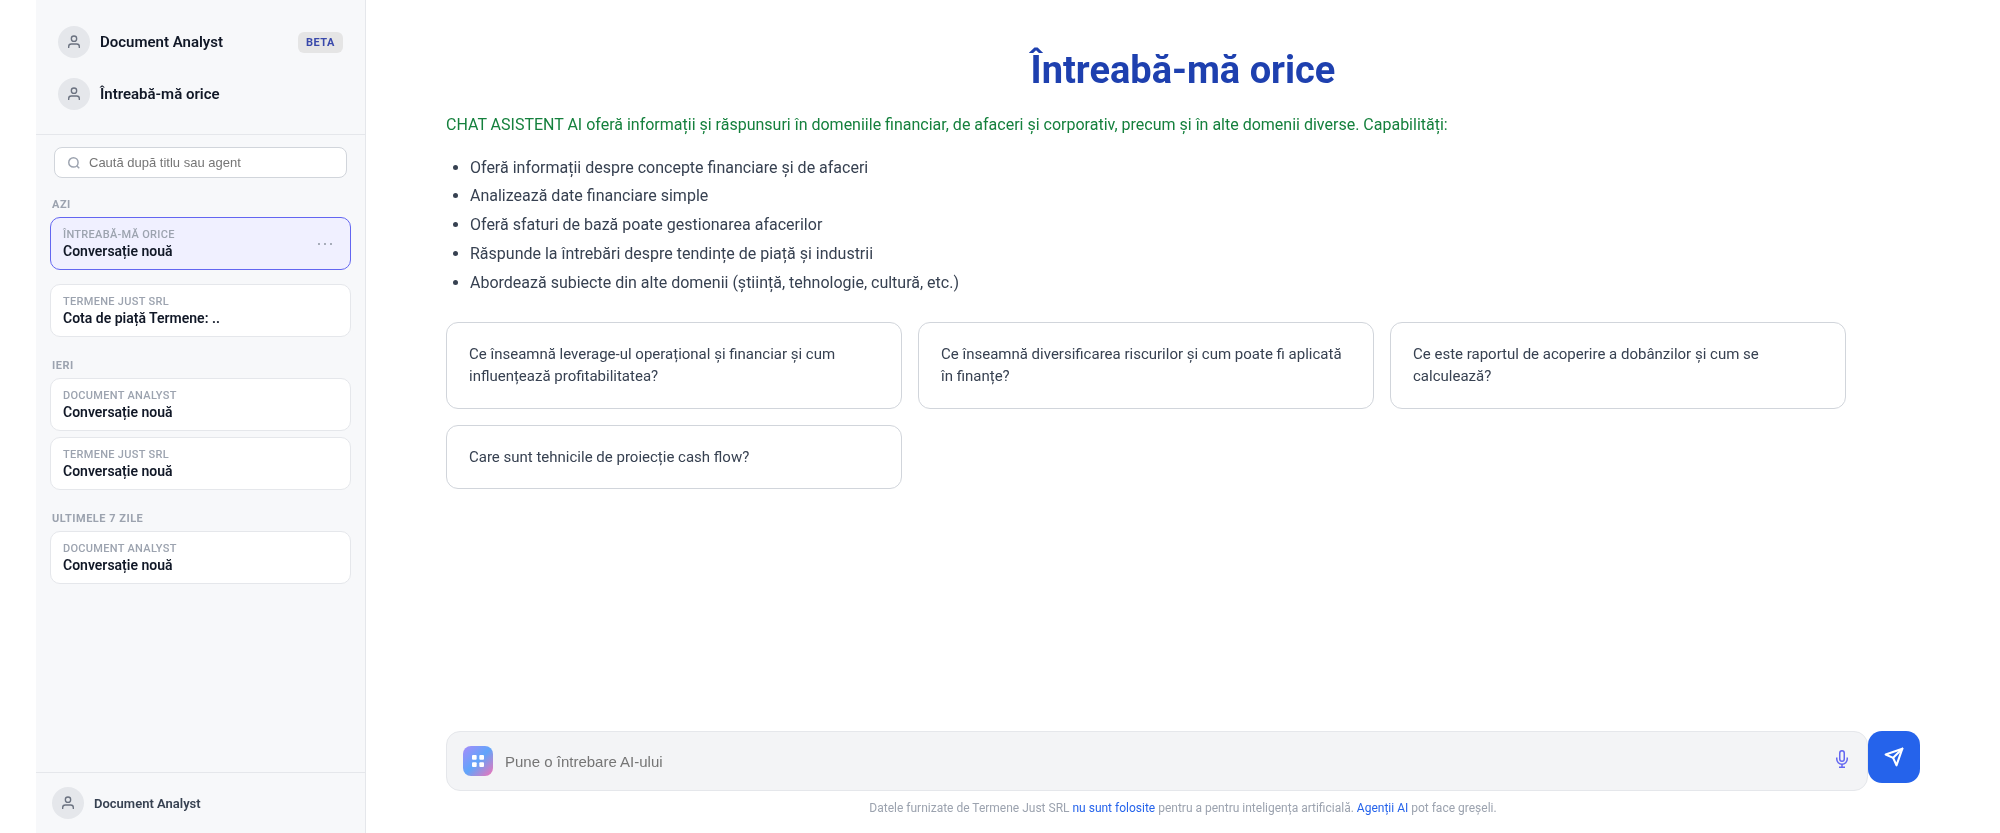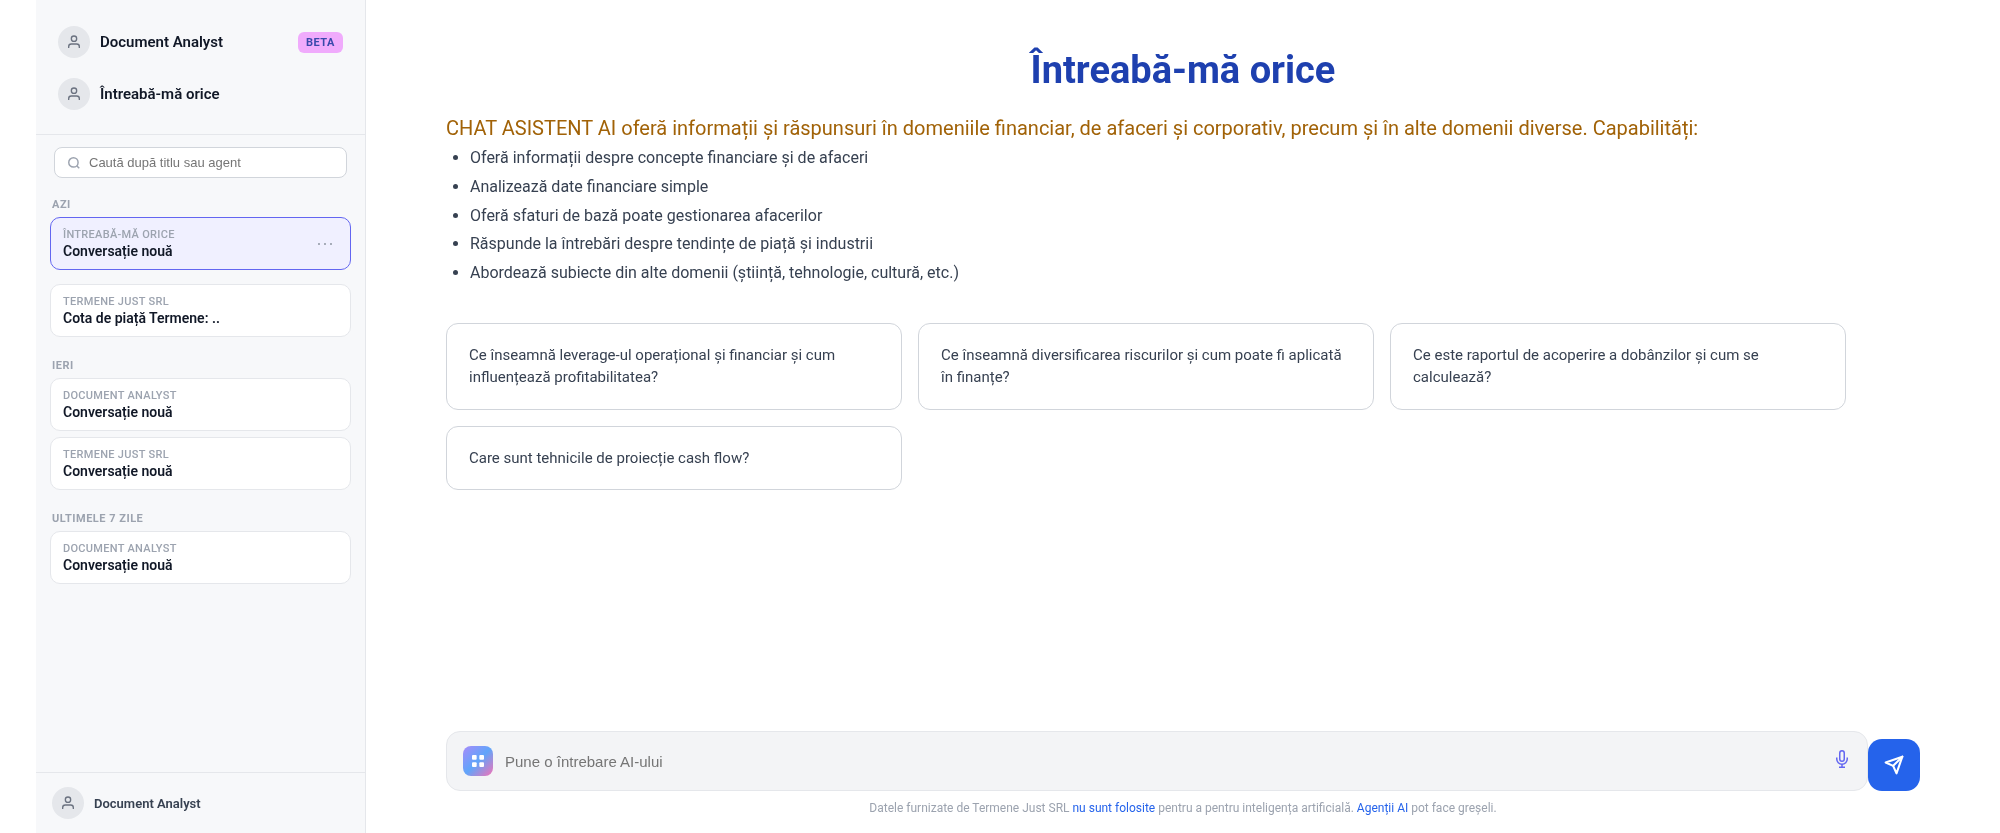--- a/index.html
+++ b/index.html
@@ -54,21 +54,21 @@
     }
 
     .sidebar-app-item .item-label {
       font-size: 15px;
       font-weight: 600;
       color: #111827;
       flex: 1;
     }
 
     .beta-badge {
-      background: #f0abfc;
+      background: #e5e5e5;
       color: #3949ab;
       font-size: 11px;
       font-weight: 700;
       padding: 4px 8px;
       border-radius: 6px;
       letter-spacing: 0.5px;
     }
 
     .sidebar-search-container {
       padding: 12px 18px;
@@ -177,30 +177,31 @@
 
     .main-title {
       font-size: 38px;
       font-weight: 700;
       color: #1e40af;
       text-align: center;
       margin-bottom: 20px;
     }
 
     .main-description {
-      font-size: 20px;
-      color: #a16207;
+      font-size: 16px;
+      color: #15803d;
       line-height: 1.6;
+      margin-bottom: 16px;
       max-width: 1400px;
     }
 
     .main-list {
       list-style: disc;
       padding-left: 24px;
-      margin-bottom: 35px;
+      margin-bottom: 24px;
     }
 
     .main-list li {
       font-size: 16px;
       color: #374151;
       line-height: 1.8;
     }
 
     .suggestion-grid {
       display: grid;
@@ -224,21 +225,21 @@
 
     
     .chat-input-area {
       padding: 12px 80px 18px 80px;
       background: #fff;
       border-top: none;
     }
 
     .chat-input-row {
       display: flex;
-      align-items: flex-end;
+      align-items: flex-start;
     }
 
     .chat-input-box {
       flex: 1;
       display: flex;
       align-items: center;
       background: #f3f4f6;
       border-radius: 14px;
       padding: 14px 16px;
       gap: 12px;

